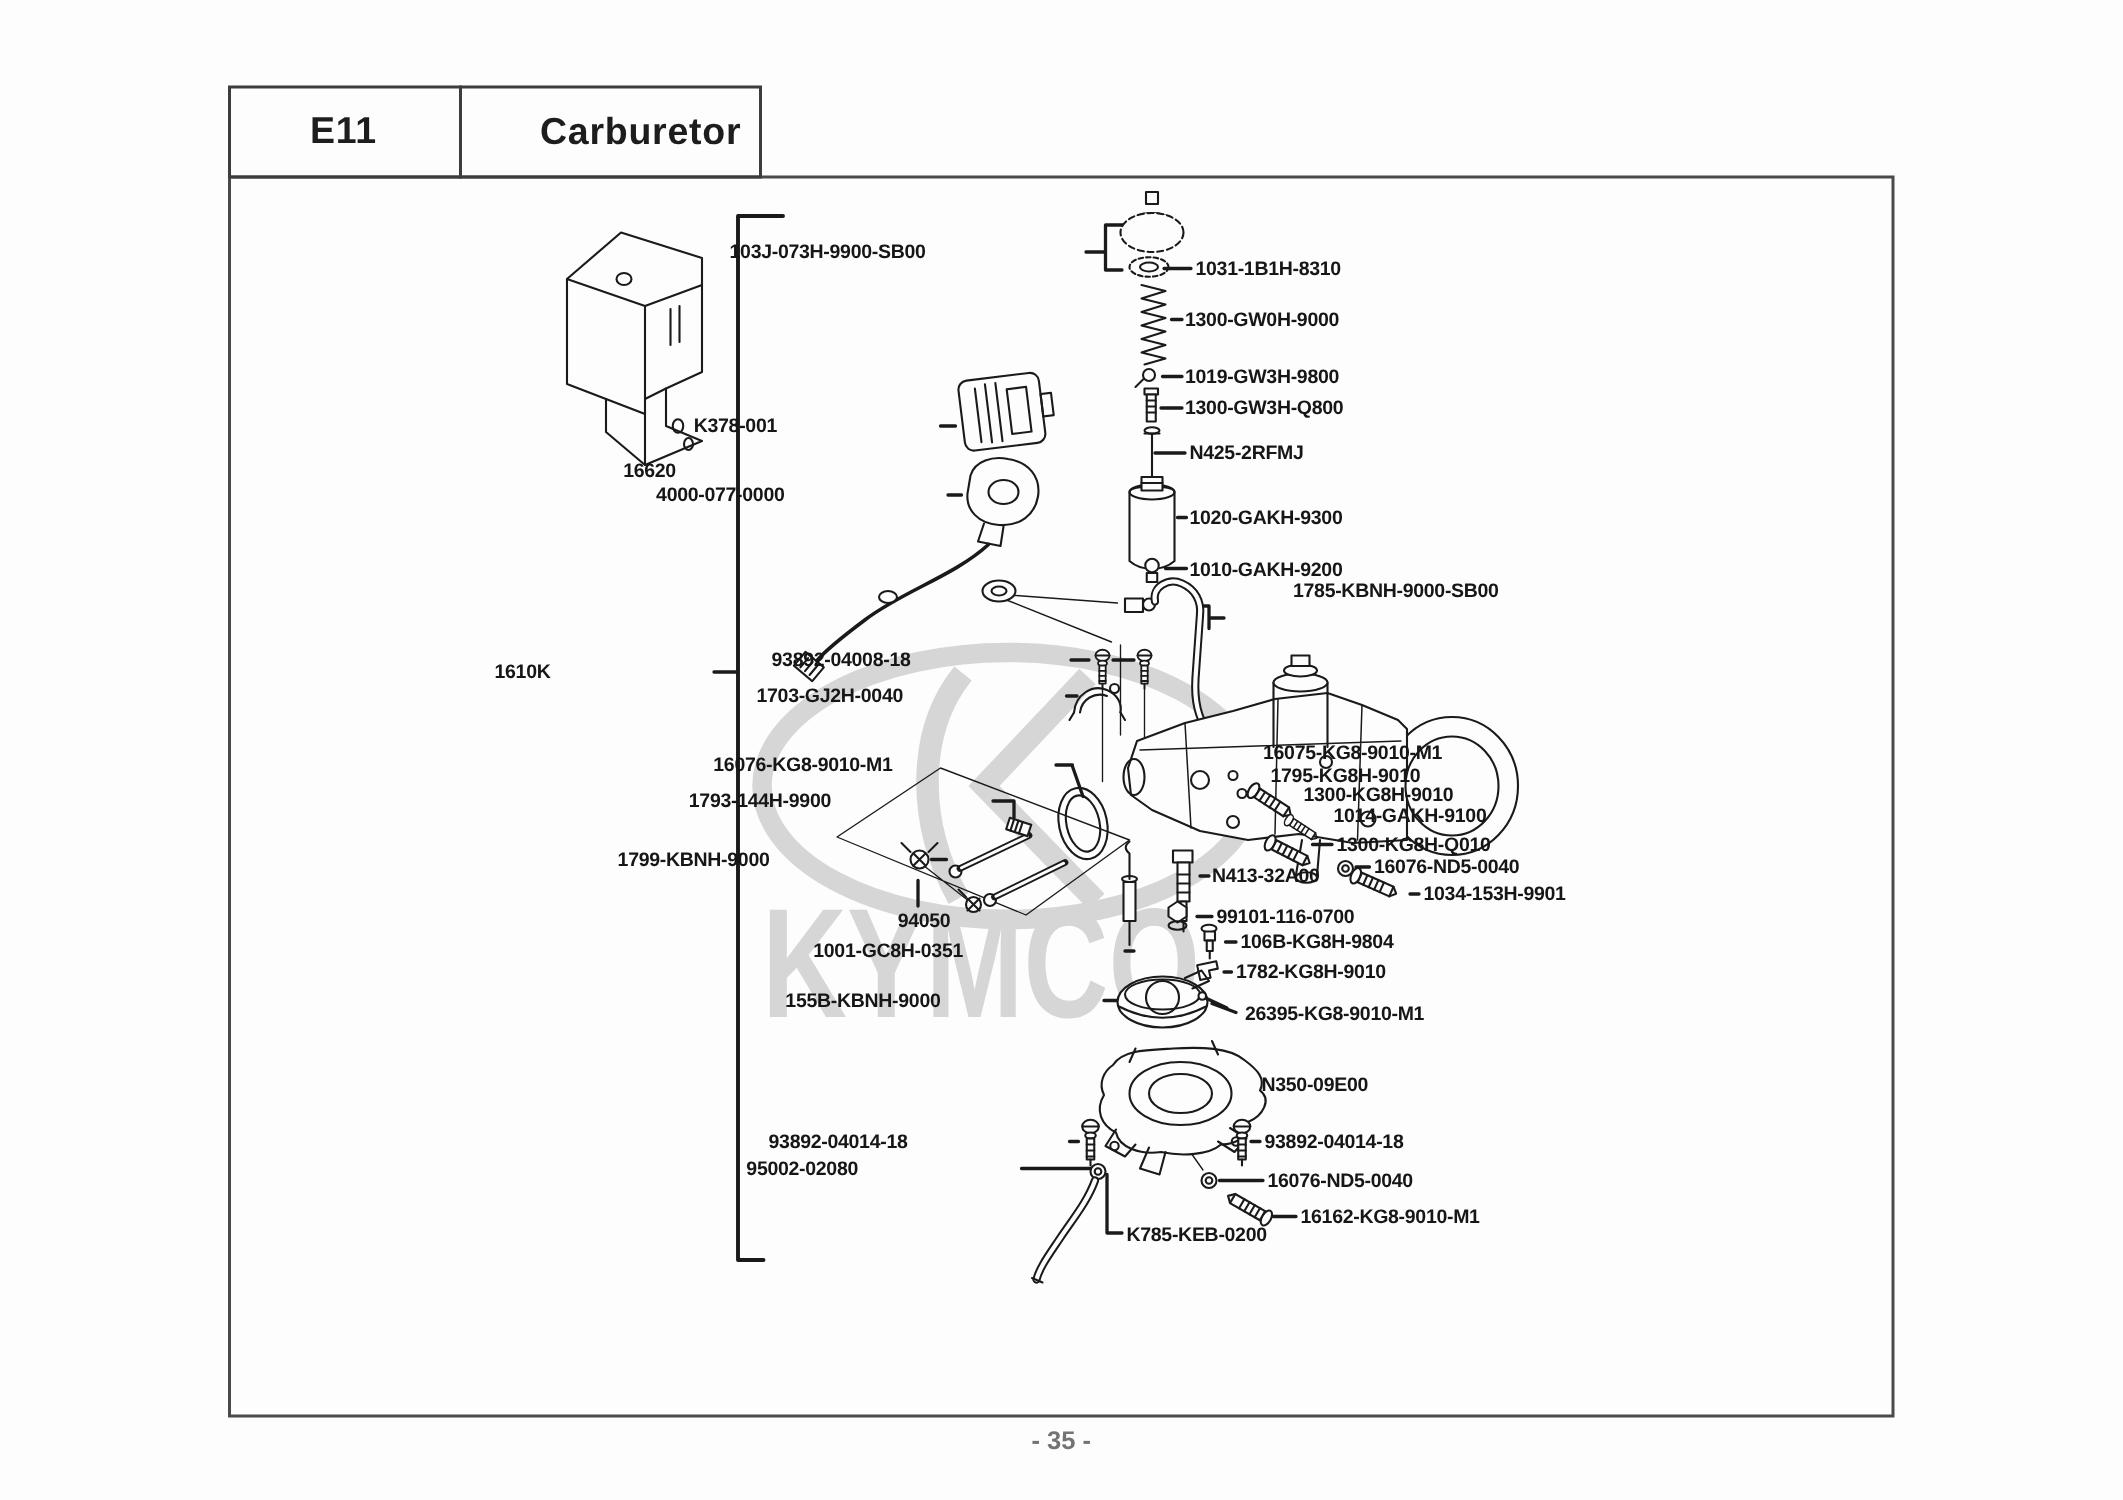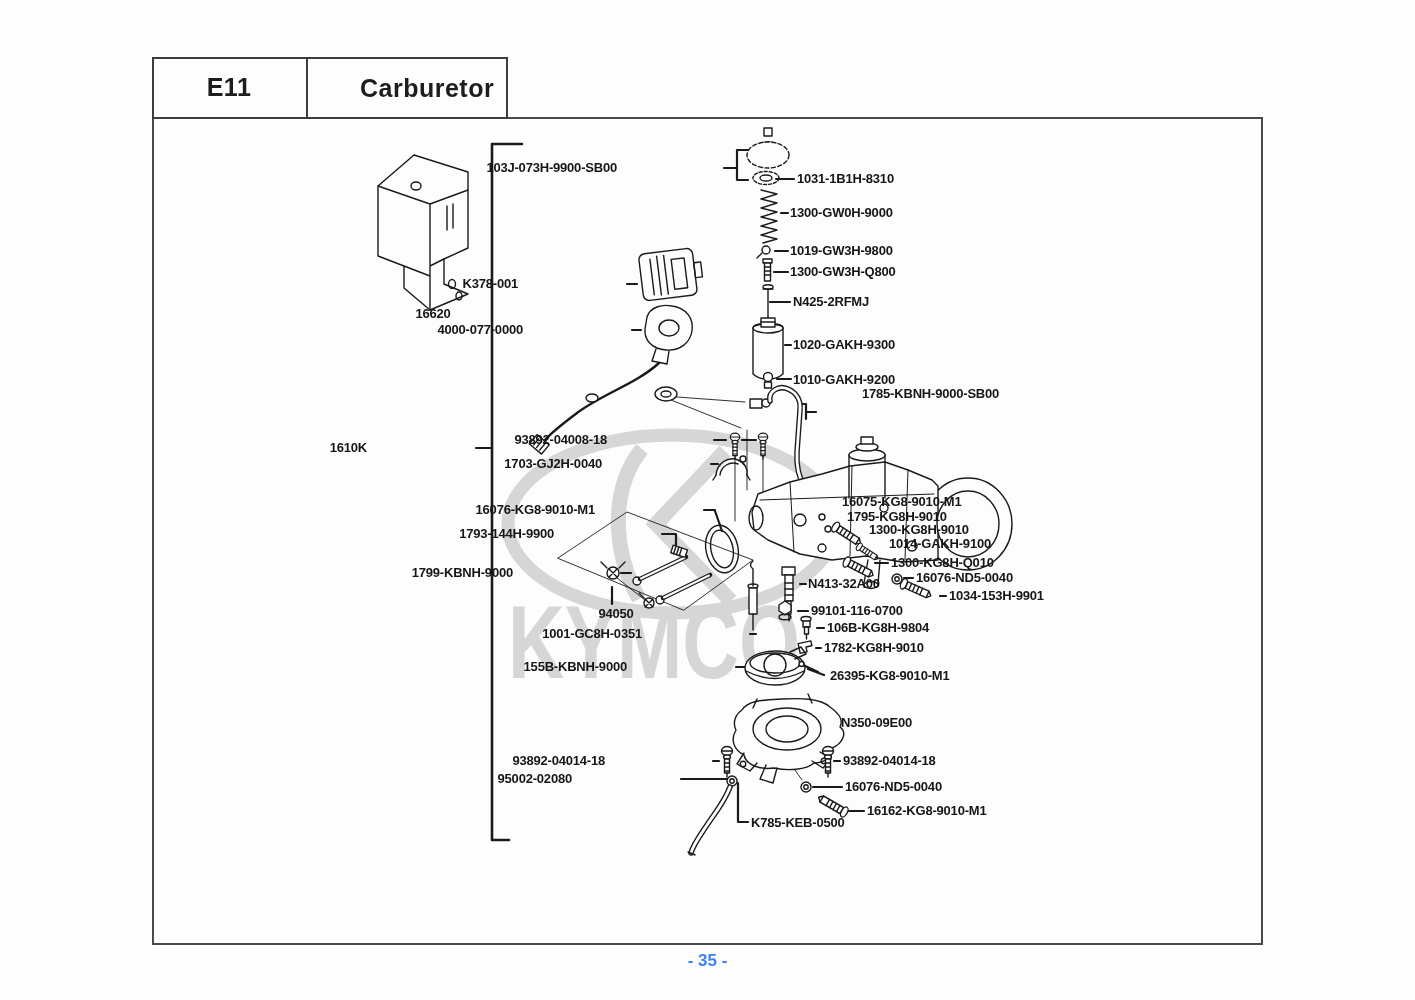--- a/index.html
+++ b/index.html
@@ -8,21 +8,21 @@
     font-family:"Liberation Sans",sans-serif;overflow:hidden;
   }
   .frame{position:absolute;border:2.5px solid var(--box-border,#4a4a4a);box-sizing:border-box;background:transparent;}
   #header-box{left:152px;top:57px;width:356px;height:62px;border-color:#3d3d3d;}
   #header-divider{position:absolute;left:306px;top:57px;width:0;height:62px;border-left:2.5px solid #3d3d3d;}
   #main-box{left:152px;top:117px;width:1111px;height:828px;}
   .hdr-text{position:absolute;font-weight:bold;color:#1d1d1d;font-size:25px;letter-spacing:0.5px;}
   #hdr-code{left:152px;top:73px;width:154px;text-align:center;}
   #hdr-title{left:360px;top:74px;}
   #page-number{position:absolute;left:152px;top:951px;width:1111px;text-align:center;
-    font-weight:bold;font-size:17px;color:#3b82f6;}
+    font-weight:bold;font-size:17px;color:#737373;}
   #labels-layer{position:absolute;left:0;top:0;width:1310px;height:1000px;pointer-events:none;}
   .plabel{position:absolute;font-weight:bold;font-size:13px;color:#161616;
     white-space:nowrap;letter-spacing:-0.2px;line-height:13px;}
   svg{position:absolute;left:0;top:0;}
 </style>
 </head>
 <body>
 
 <div id="page" style="--bg: #fdfdfd; --box-border: #4a4a4a;">
 
@@ -322,17 +322,17 @@
       <div class="plabel" style="top: 621px; left: 827px;">106B-KG8H-9804</div>
       <div class="plabel" style="top: 641px; left: 824px;">1782-KG8H-9010</div>
       <div class="plabel" style="top: 660px; right: 683px;">155B-KBNH-9000</div>
       <div class="plabel" style="top: 669px; left: 830px;">26395-KG8-9010-M1</div>
       <div class="plabel" style="top: 716px; left: 841px;">N350-09E00</div>
       <div class="plabel" style="top: 754px; right: 705px;">93892-04014-18</div>
       <div class="plabel" style="top: 754px; left: 843px;">93892-04014-18</div>
       <div class="plabel" style="top: 772px; right: 738px;">95002-02080</div>
       <div class="plabel" style="top: 780px; left: 845px;">16076-ND5-0040</div>
       <div class="plabel" style="top: 804px; left: 867px;">16162-KG8-9010-M1</div>
-      <div class="plabel" style="top: 816px; left: 751px;">K785-KEB-0500</div>
+      <div class="plabel" style="top: 816px; left: 751px;">K785-KEB-0200</div>
     </div>
 
   <div id="page-number">- 35 -</div>
 </div>
 
 </body></html>

